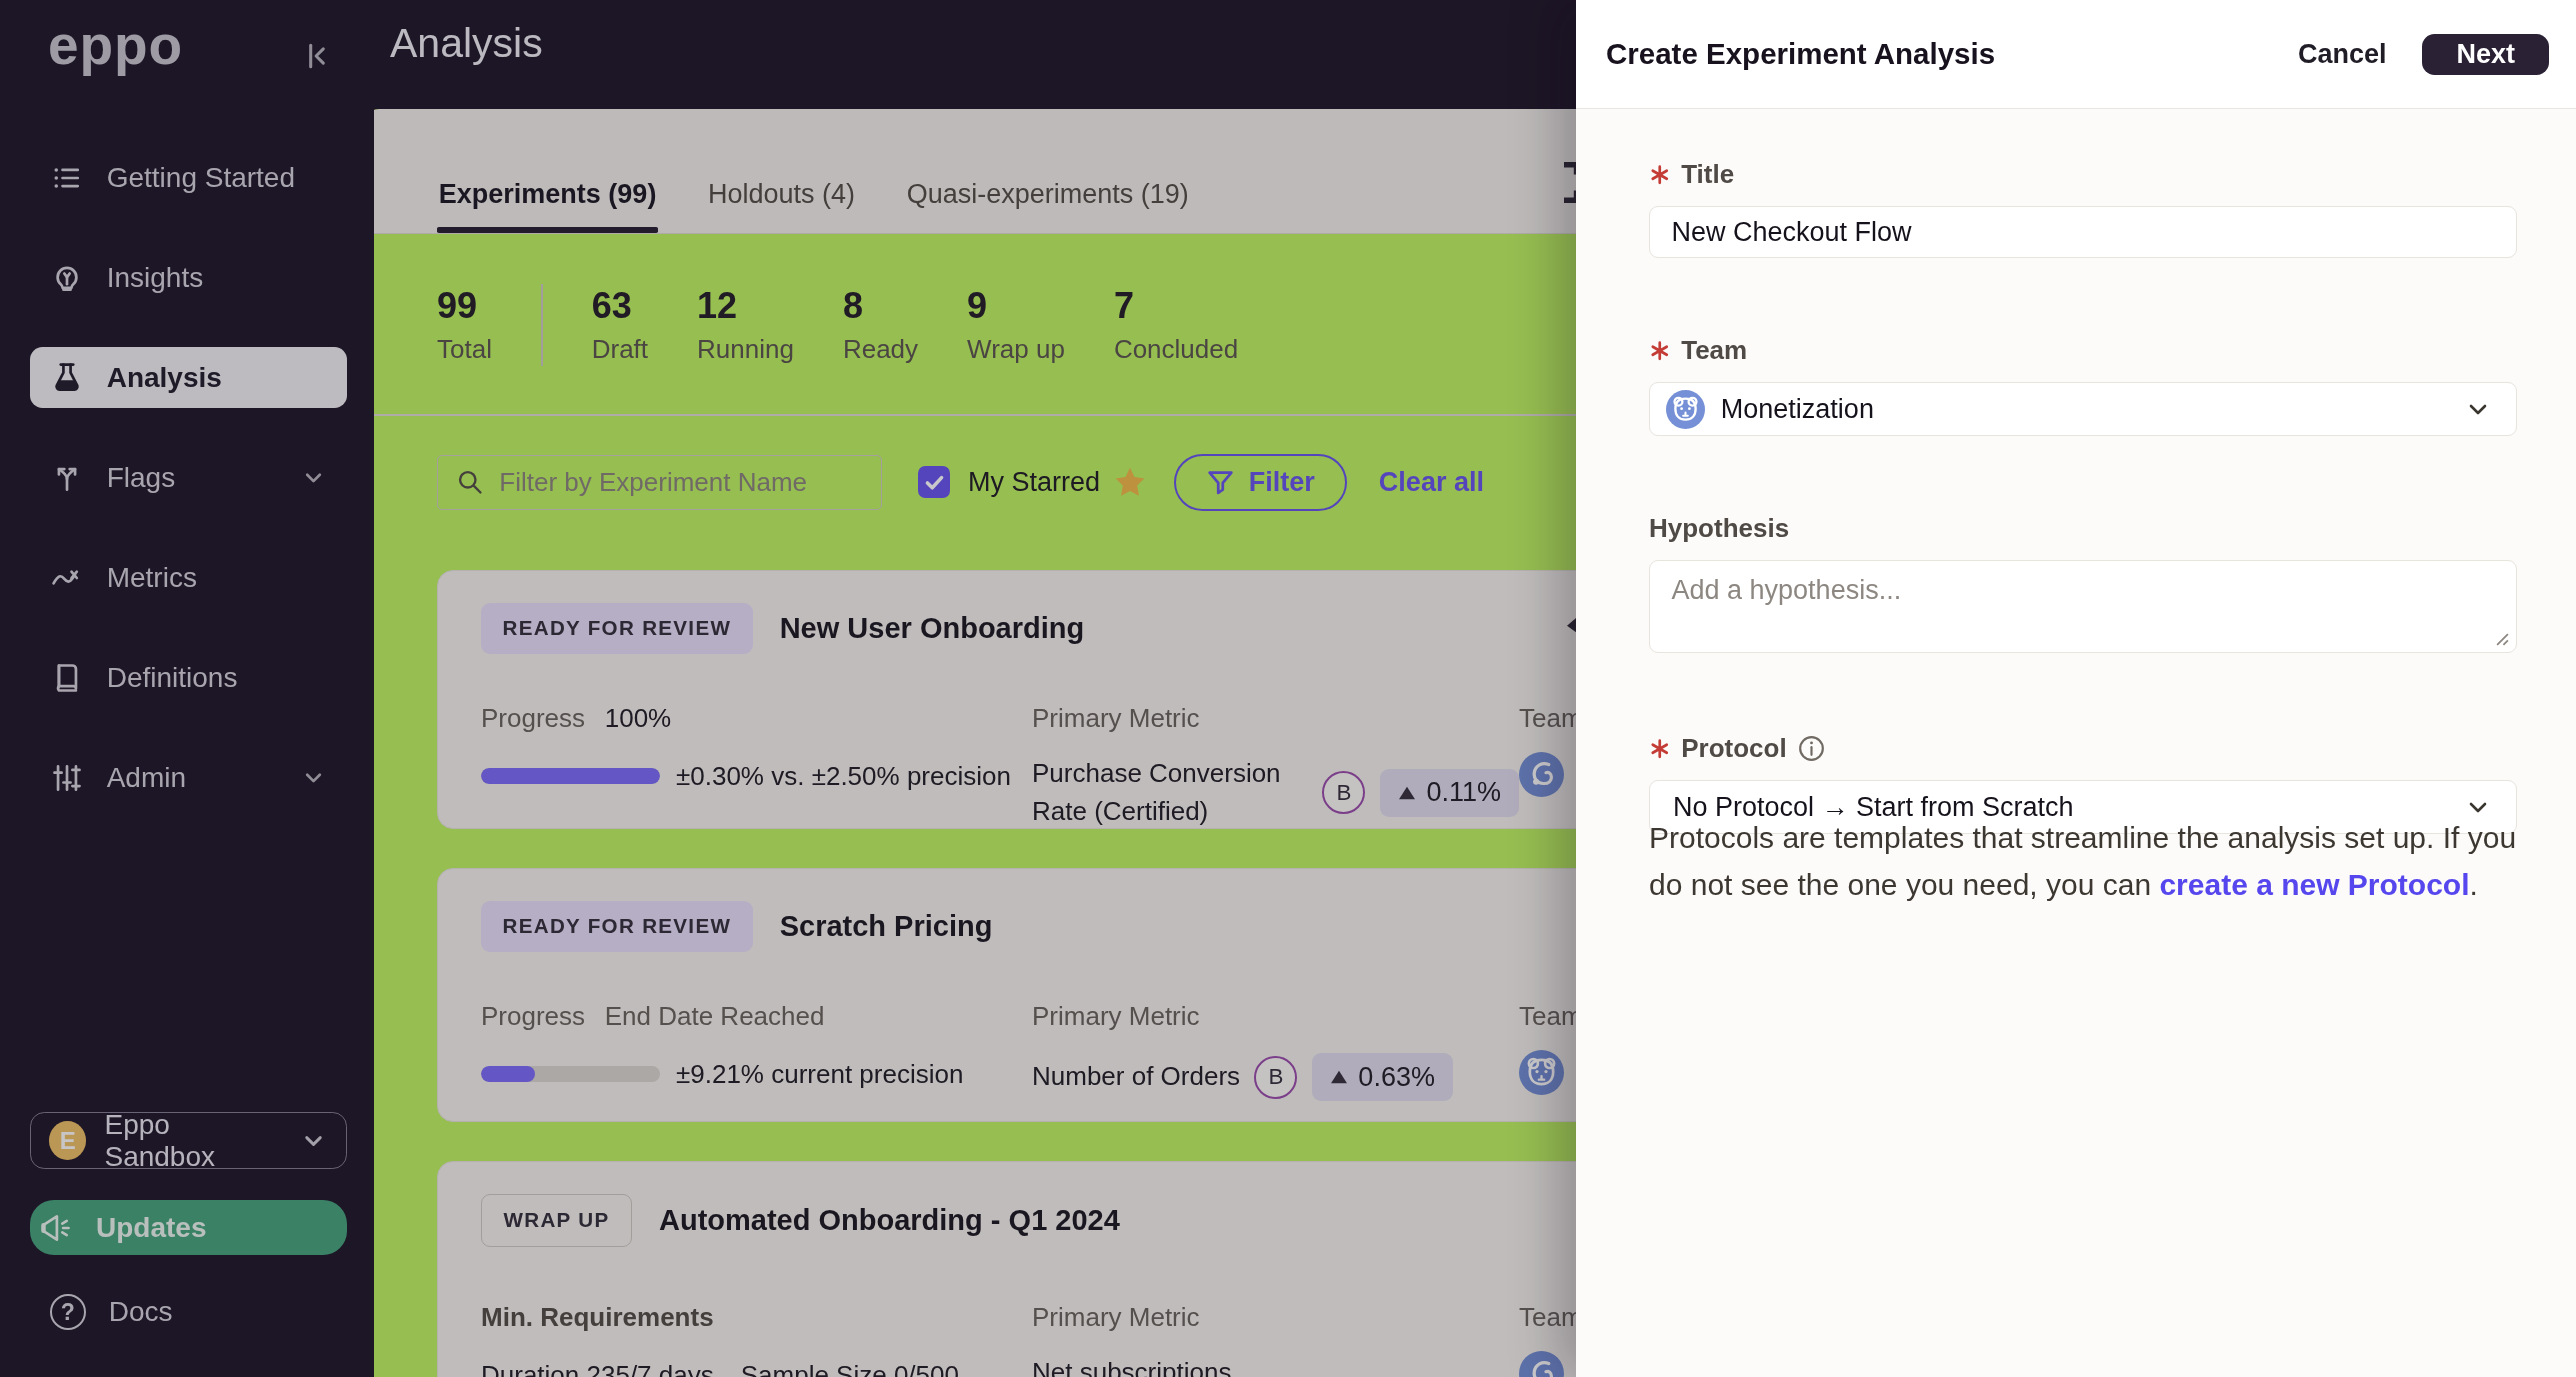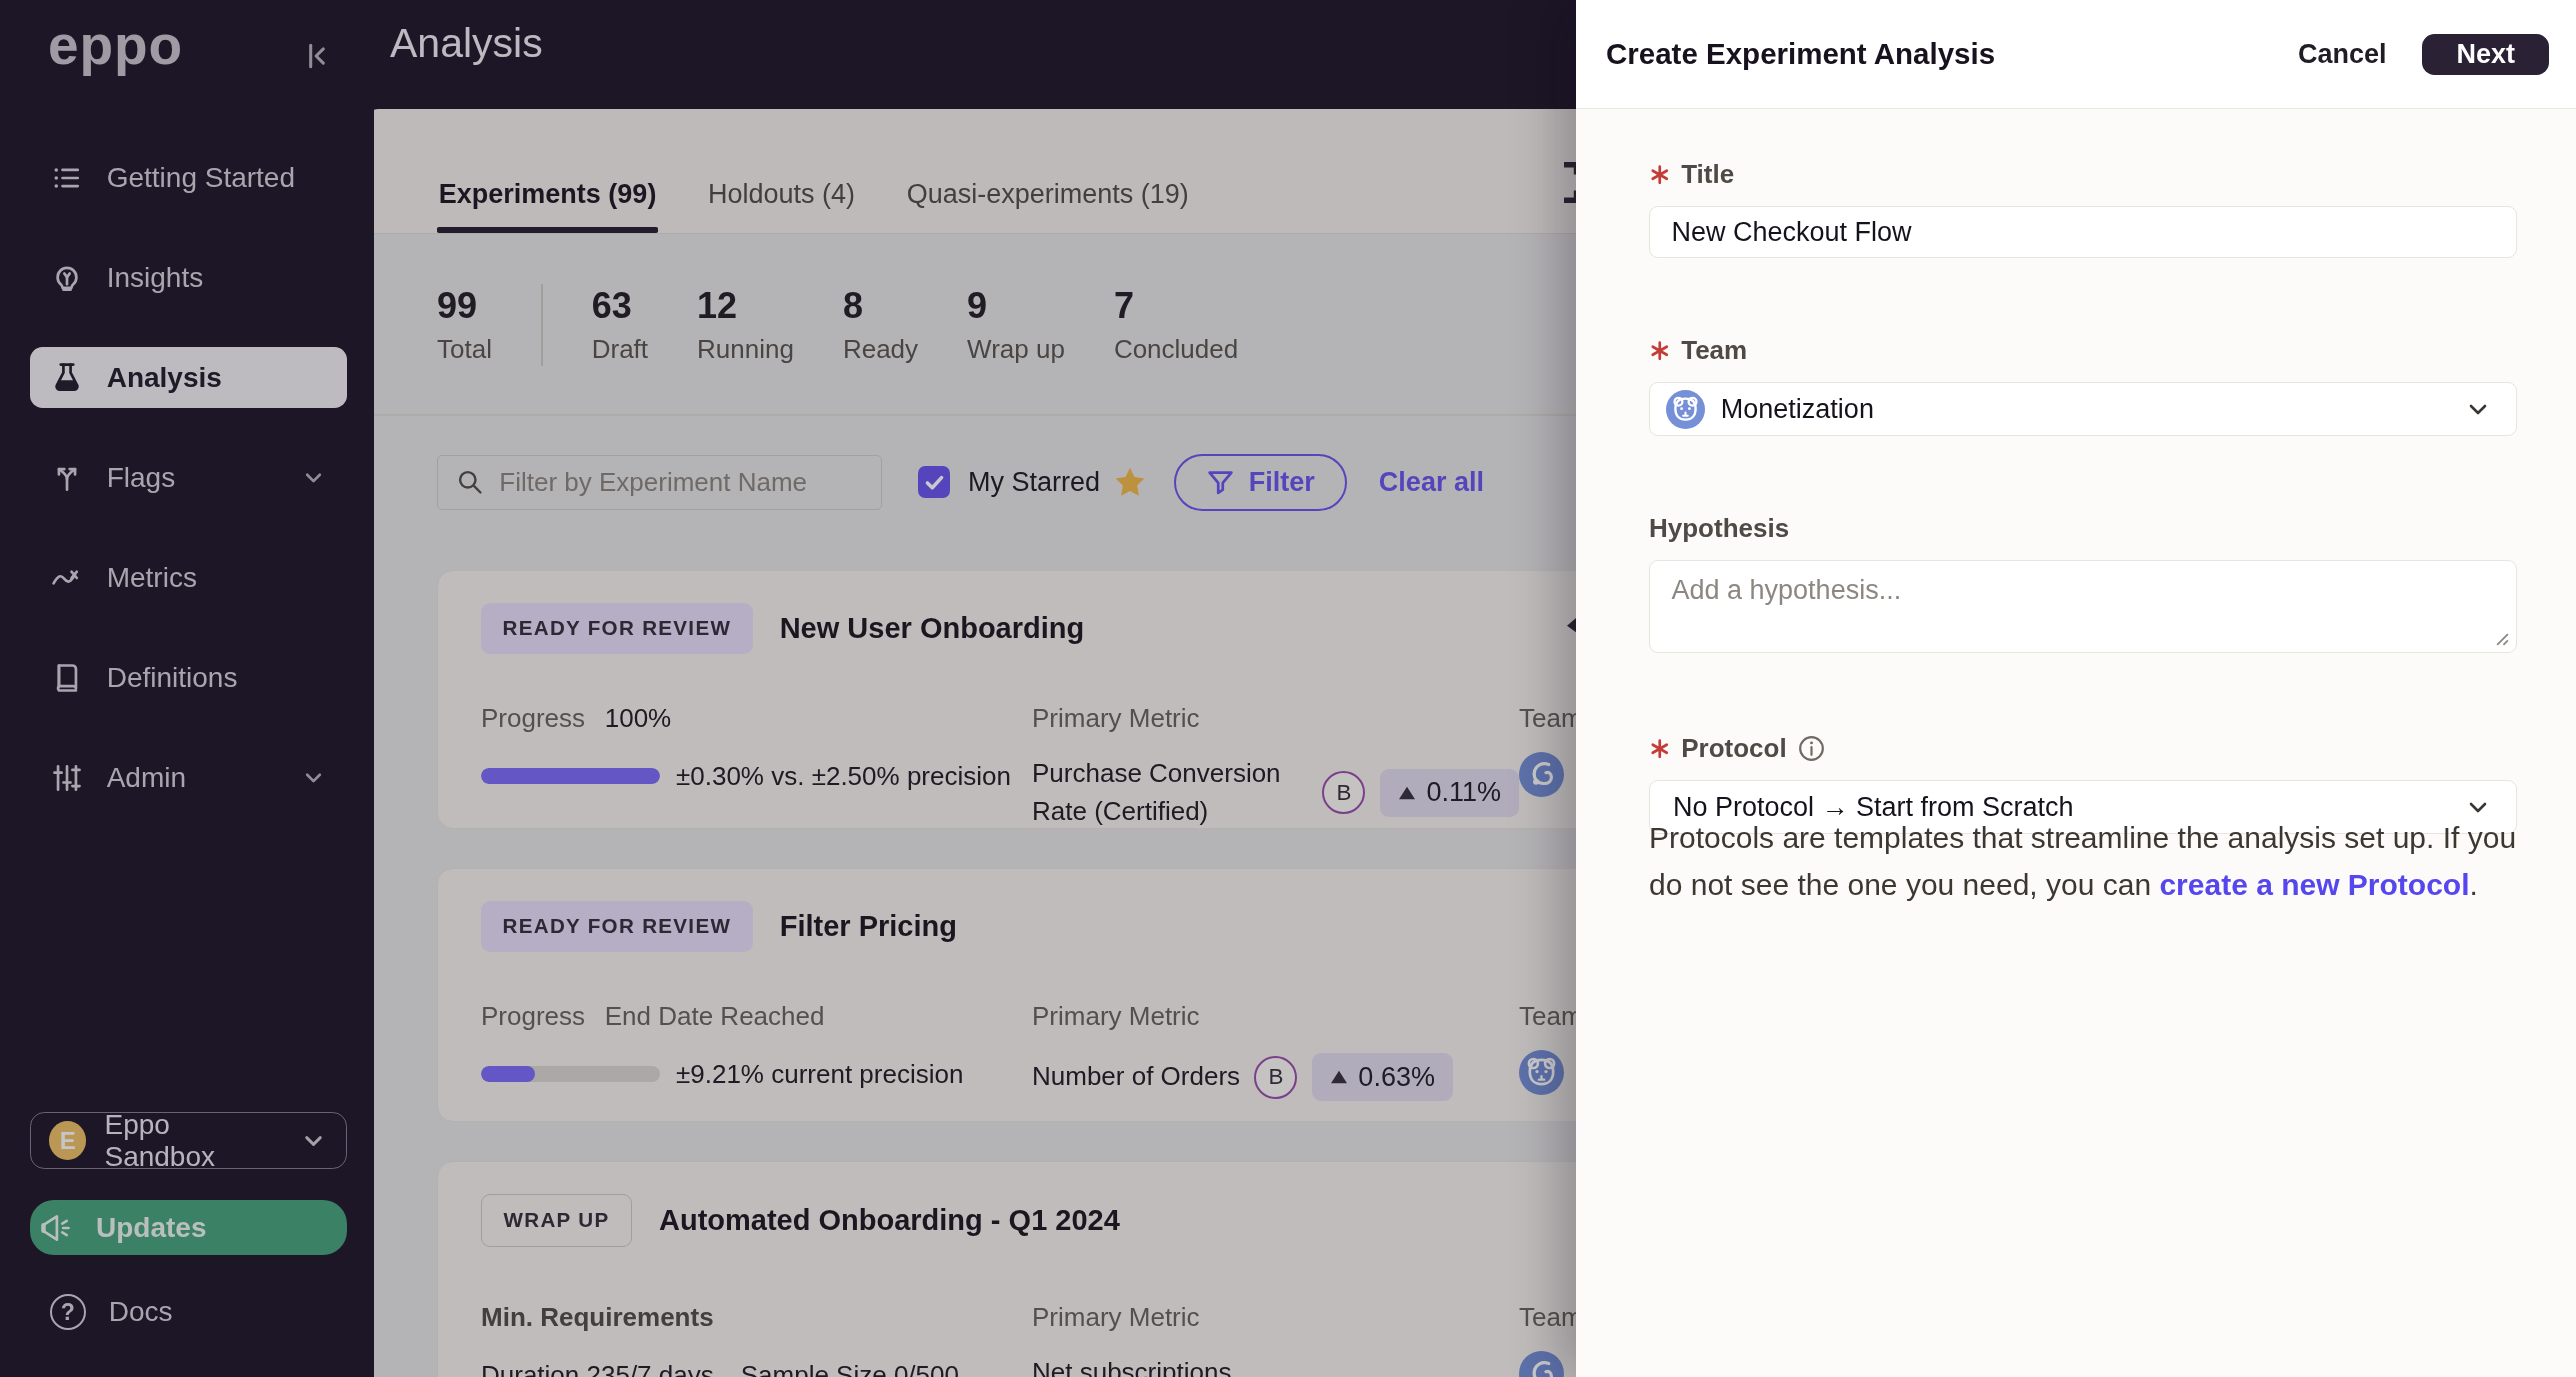--- a/index.html
+++ b/index.html
@@ -23,21 +23,21 @@
   .ws-label { color:#e8e5ee; font-size:28px; font-weight:500; }
   .workspace .chev { margin-left:auto; }
   .updates-item { position:absolute; top:1200px; left:30px; right:27px; height:55px; background:#48a47e; border-radius:24px; display:flex; align-items:center; gap:23px; padding:0 9px; color:#eaf4ee; font-size:28px; font-weight:700; cursor:pointer; }
   .docs-item { position:absolute; top:1286px; left:30px; right:27px; height:52px; display:flex; align-items:center; gap:23px; padding:0 19.7px; color:#d6d3dc; font-size:28px; font-weight:500; cursor:pointer; }
   .qmark { width:36px; height:36px; border:2.7px solid #d6d3dc; border-radius:50%; display:flex; align-items:center; justify-content:center; font-size:23px; font-weight:600; color:#d6d3dc; }
   .qmark::before { content:"?"; }
 
   
   .main { position:absolute; left:358px; top:0; right:0; bottom:0; background:#231b2e; }
   .page-title { position:absolute; left:32px; top:19.7px; font-size:41px; font-weight:500; color:#efedf3; }
-  .content { position:absolute; left:0; top:109px; width:2218px; height:1268px; background:#e5e5e5; border-top-left-radius:21.5px; overflow:hidden; }
+  .content { position:absolute; left:0; top:109px; width:2218px; height:1268px; background:#bef264; border-top-left-radius:21.5px; overflow:hidden; }
 
   .tabbar { height:125px; background:#f0eeea; border-bottom:1.8px solid #dedad4; border-top-left-radius:21.5px; display:flex; align-items:flex-end; gap:48px; padding-left:79px; }
   .tab { position:relative; font-size:27px; color:#55504a; padding:0 1.8px 23px 1.8px; cursor:pointer; }
   .tab.active { color:#211d28; font-weight:700; }
   .tab.active::after { content:""; position:absolute; left:0; right:0; bottom:0; height:6.3px; background:#2a2335; border-radius:1.8px; }
 
   .stats { display:flex; align-items:center; gap:49px; margin:50px 0 0 79px; }
   .stat .v { font-size:36px; font-weight:600; color:#27222c; }
   .stat .l { font-size:26px; color:#5d5852; margin-top:7.2px; }
   .stat-divider { width:1.8px; height:82px; background:#ccc9c4; }
@@ -352,21 +352,21 @@
                     <circle cx="19" cy="33" r="3.4" fill="#fff"></circle>
                   </svg>
               </div>
             </div>
           </div>
         </div>
 
         <div class="card" style="height:254px;">
           <div class="card-head">
             <span class="badge">READY FOR REVIEW</span>
-            <span class="card-title">Filter Pricing</span>
+            <span class="card-title">Scratch Pricing</span>
           </div>
           <div class="details">
             <div class="d-col1">
               <div class="d-label-row">
                 <span class="d-label">Progress</span>
                 <span class="d-label">End Date Reached</span>
               </div>
               <div class="bar-row">
                 <div class="track">
                     <div class="fill" style="width: 30%;"></div>

